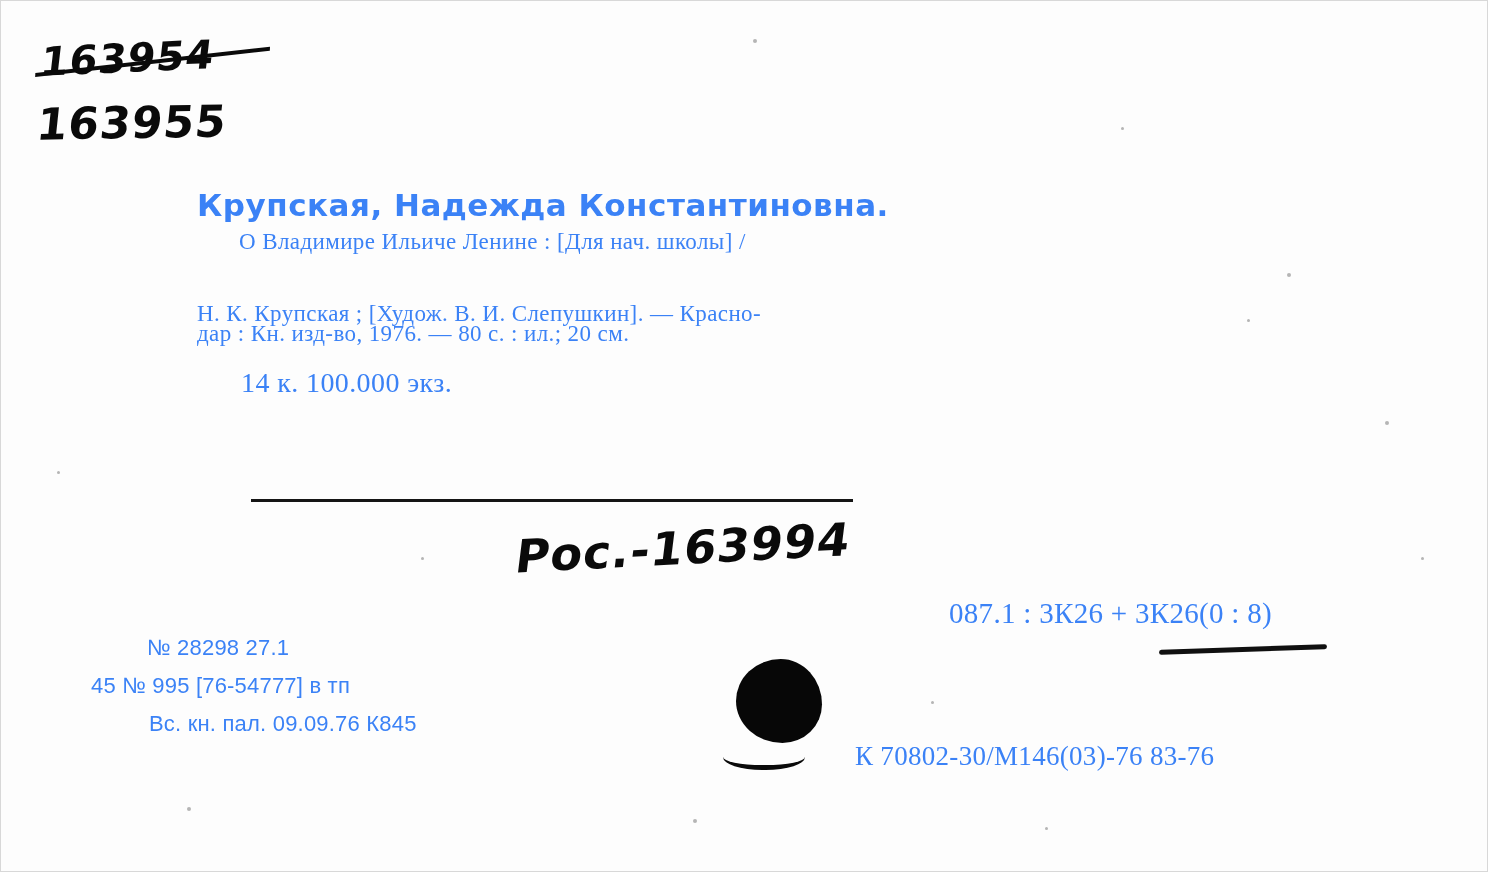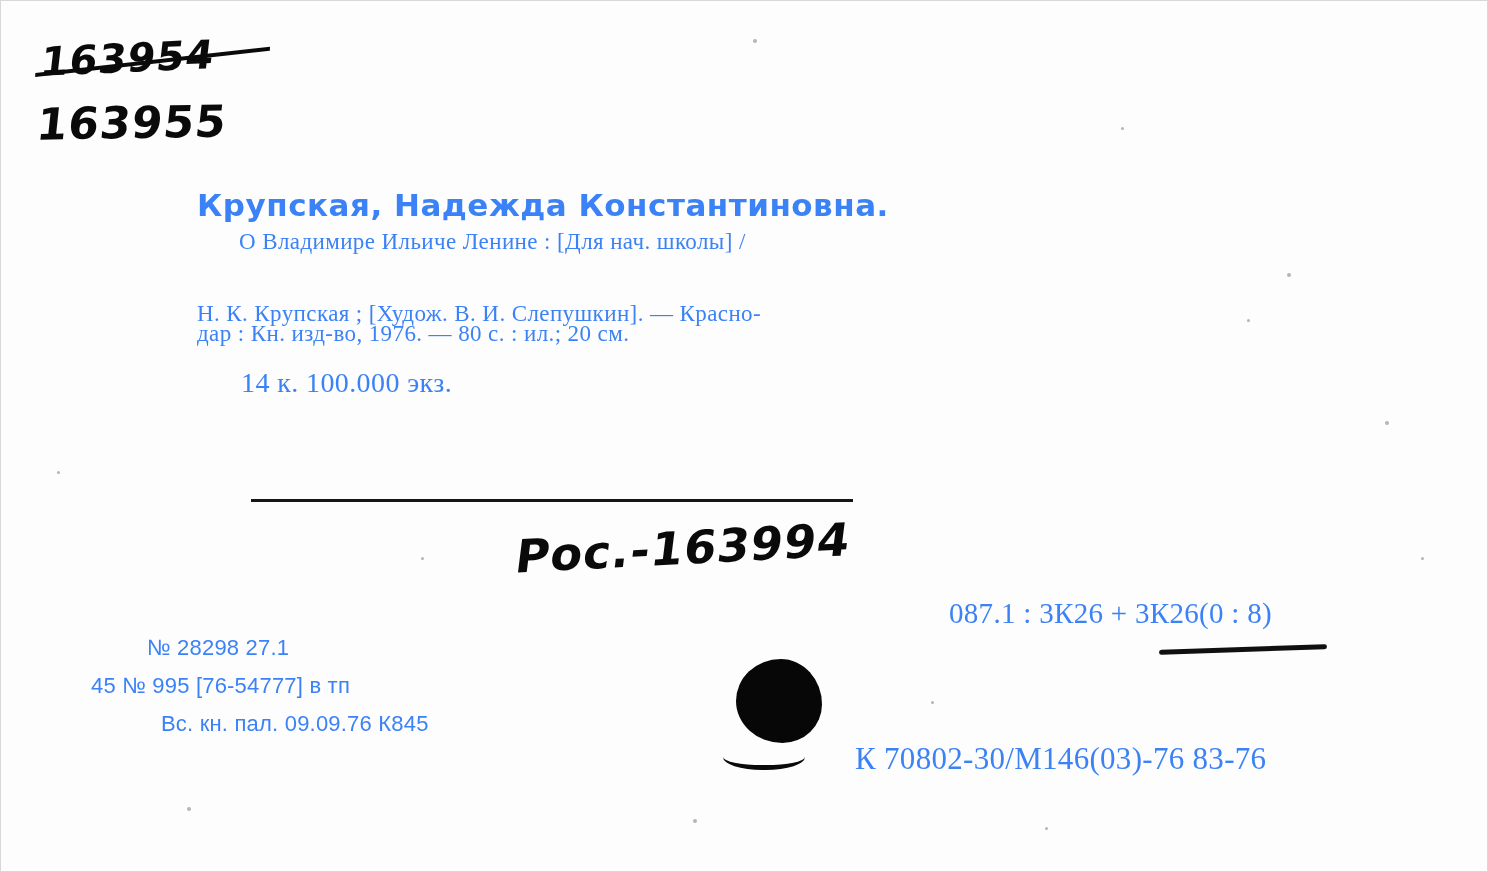--- a/index.html
+++ b/index.html
@@ -124,27 +124,27 @@
     transform: rotate(-2deg);
   }
 
   .foot {
     font-family: Liberation Sans, sans-serif;
     font-size: 22px;
     letter-spacing: .2px;
   }
   #foot1 { left: 146px; top: 634px; }
   #foot2 { left: 90px;  top: 672px; }
-  #foot3 { left: 160px; top: 710px; }
+  #foot3 { left: 148px; top: 710px; }
 
   #price-line {
     left: 854px;
     top: 740px;
     font-family: "Liberation Serif", serif;
-    font-size: 31px;
+    font-size: 27px;
     letter-spacing: .3px;
   }
 
   
   #blot {
     position: absolute;
     left: 735px;
     top: 658px;
     width: 86px;
     height: 84px;

